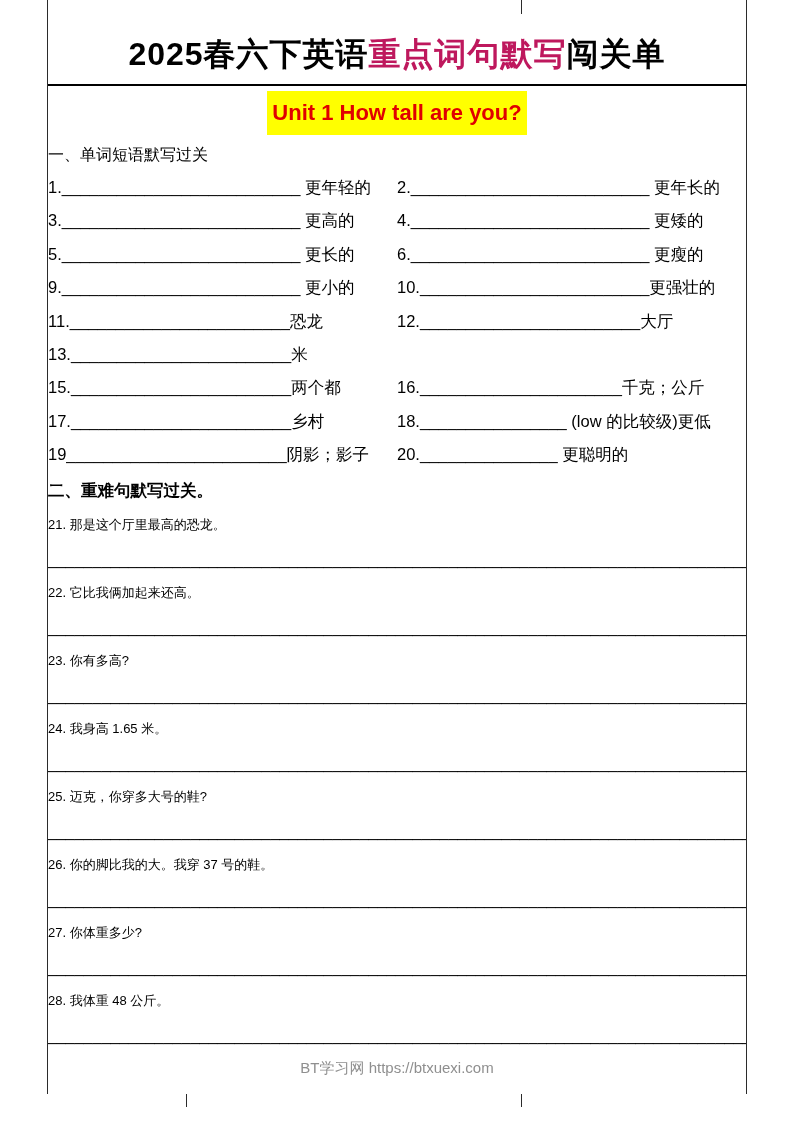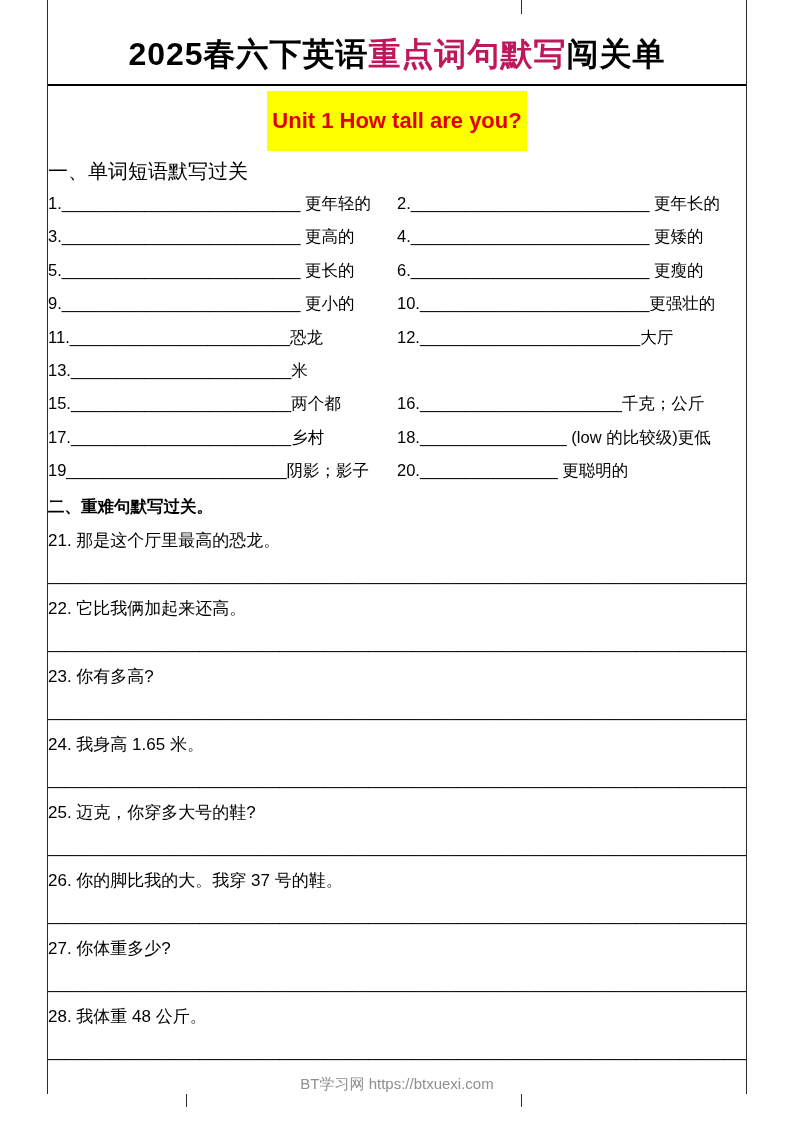--- a/index.html
+++ b/index.html
@@ -18,30 +18,30 @@
   .tick.b1{left:186px;top:1094px;height:13px;}
   .tick.b2{left:521px;top:1094px;height:13px;}
 
   .content{position:absolute;left:48px;top:0;width:698px;}
 
   .title{margin-top:33px;text-align:center;font-size:32px;font-weight:bold;line-height:42px;letter-spacing:1px;white-space:nowrap;}
   .title .accent{color:#be185d;}
   .divider{border:none;border-top:2px solid #000;margin:9px 0 0 0;}
 
   .subtitle-row{text-align:center;margin-top:5px;}
-  .subtitle{display:inline-block;background:#ffff00;color:#e00000;font-weight:bold;font-size:22px;line-height:28px;padding:16px 5px;}
+  .subtitle{display:inline-block;background:#ffff00;color:#e00000;font-weight:bold;font-size:22px;line-height:28px;padding:8px 5px;}
 
-  .sec1{margin-top:9px;font-size:20px;line-height:22px;}
+  .sec1{margin-top:9px;font-size:16px;line-height:22px;}
   .word-rows{margin-top:5px;}
   .word-row{display:flex;line-height:33.4px;font-size:16.5px;}
   .word-cell{width:50%;white-space:nowrap;overflow:hidden;}
 
   .sec2{margin-top:6px;font-size:16.5px;font-weight:bold;line-height:24px;}
   .sblock{margin-top:10px;}
-  .s-text{font-size:17px;line-height:26px;}
+  .s-text{font-size:13px;line-height:26px;}
   .s-line{margin-top:11px;font-size:16px;line-height:21px;white-space:nowrap;overflow:hidden;}
 
   .footer{margin-top:12px;text-align:center;color:#8f8f8f;font-size:15px;line-height:20px;}
 </style>
 </head>
 <body>
 
 <div class="page">
   <div class="vline left"></div>
   <div class="vline right"></div>

